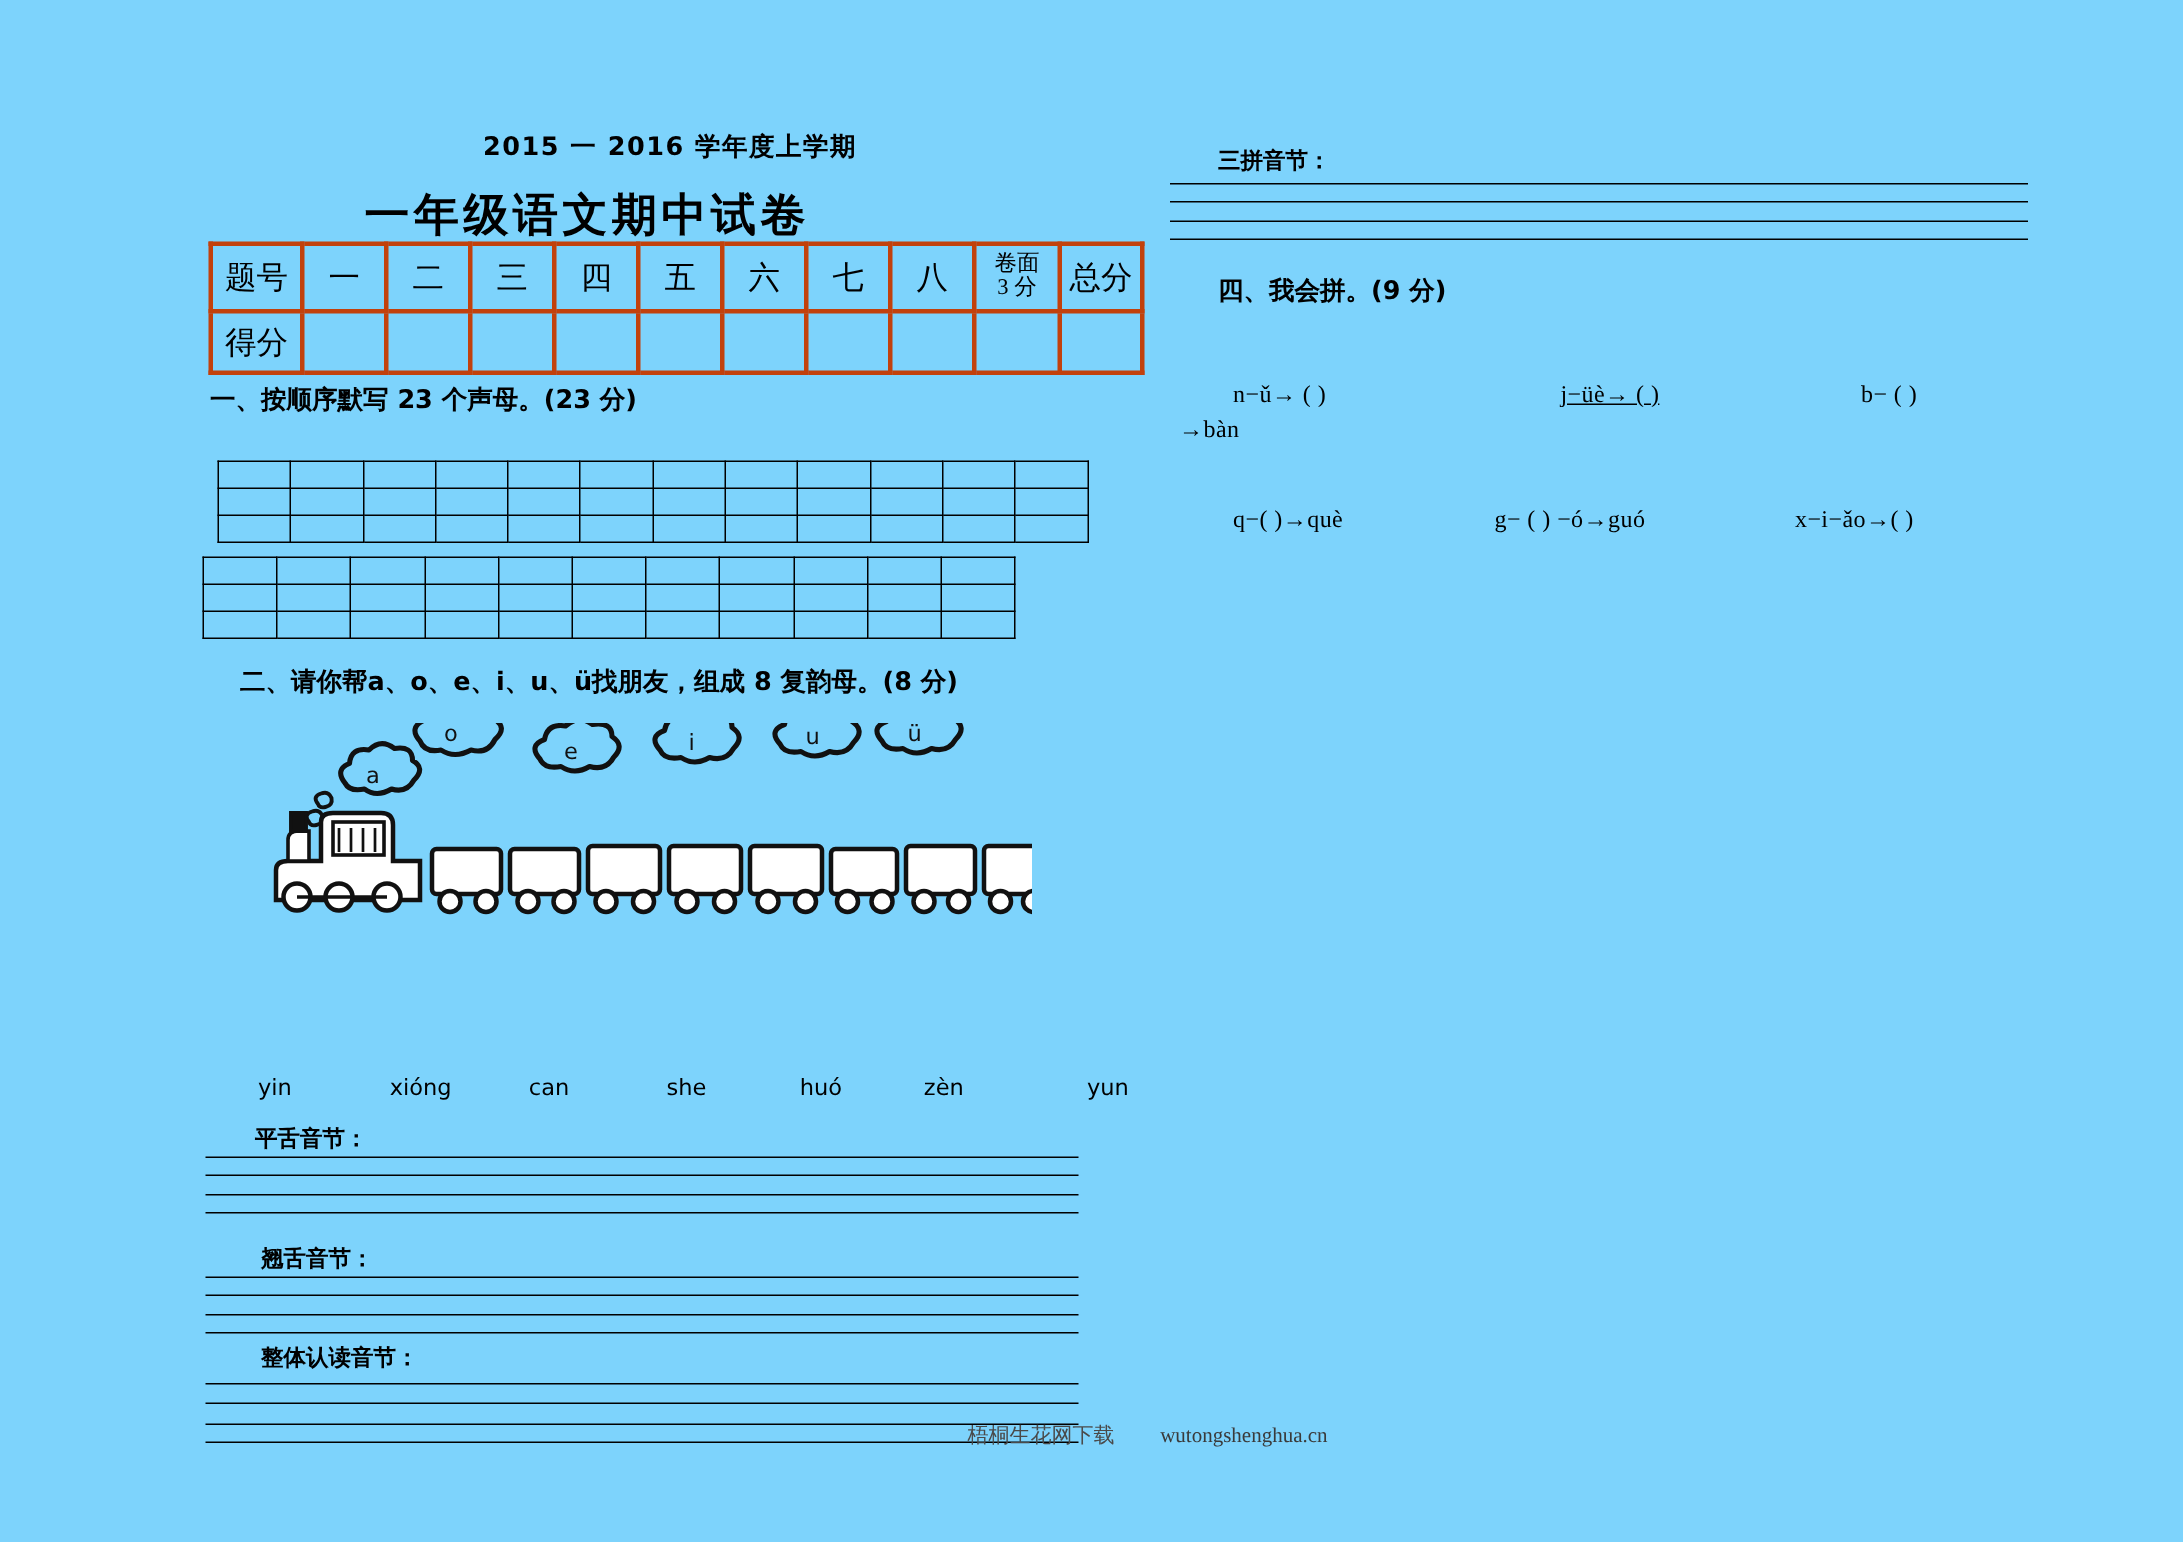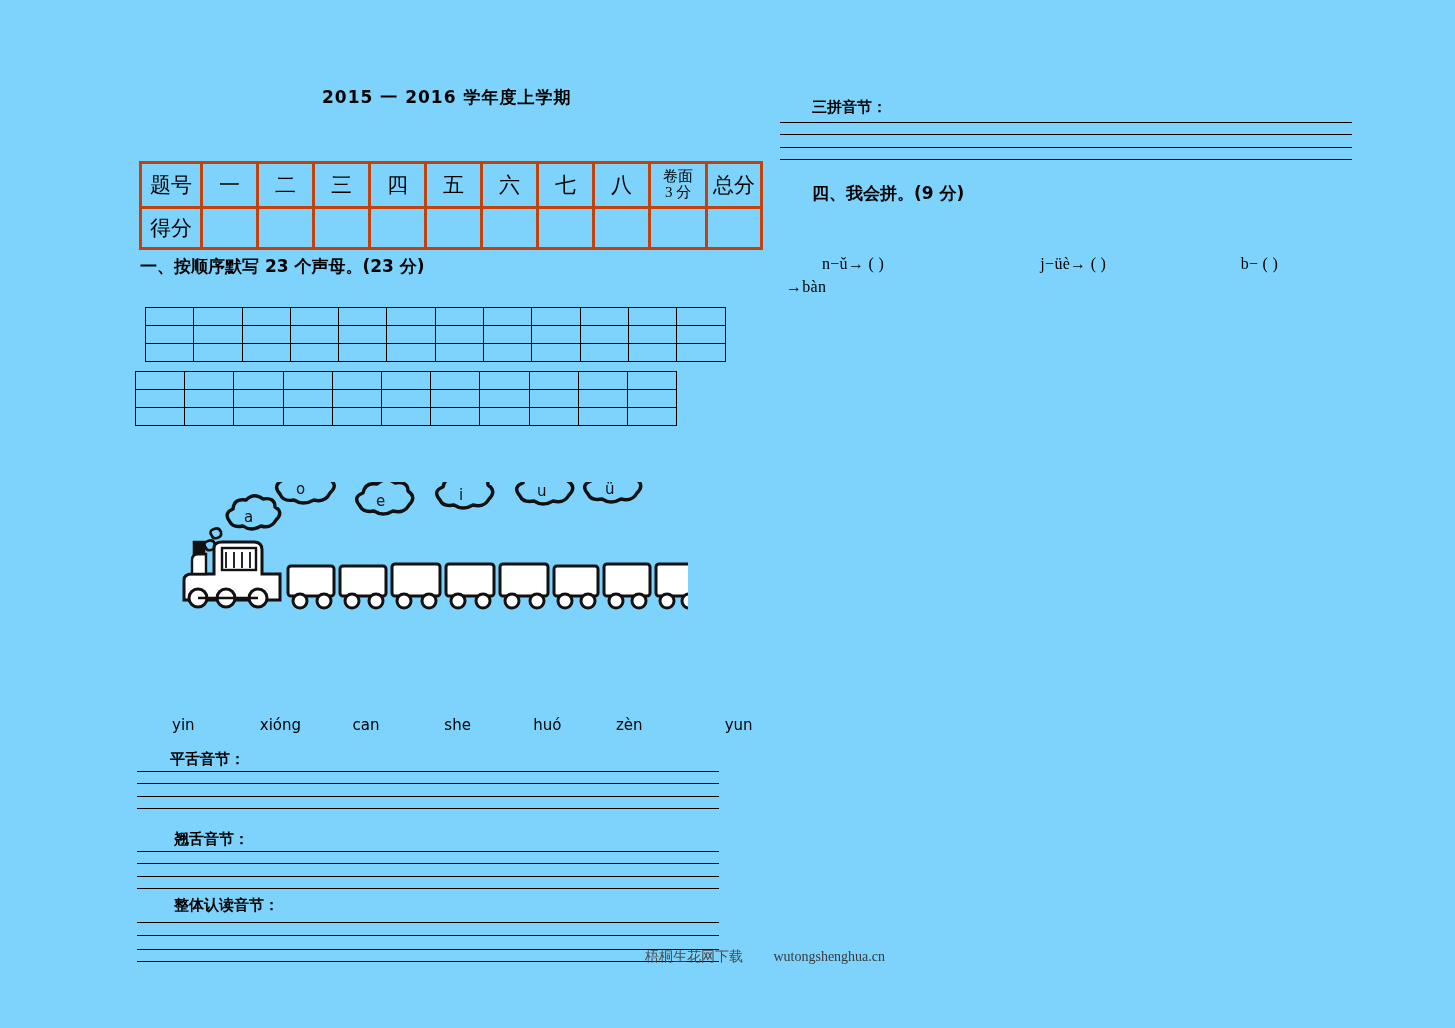--- a/index.html
+++ b/index.html
@@ -131,20 +131,21 @@
     margin-left: 26px;
     color: #3a3a3a;
   }
 </style>
 </head>
 <body>
 
 <div class="page">
 
   <div class="abs" id="school-year">2015 一 2016 学年度上学期</div>
+  <div class="abs" id="paper-title">一年级语文期中试卷</div>
 
   <table class="abs" id="score-table">
     <tbody>
         <tr class="head-row">
       <td class="label-col">题号</td>
       <td class="num-col">一</td>
       <td class="num-col">二</td>
       <td class="num-col">三</td>
       <td class="num-col">四</td>
       <td class="num-col">五</td>
@@ -259,20 +260,21 @@
           <td></td>
       <td></td>
           <td></td>
       <td></td>
           <td></td>
       <td></td>
     </tr>
   </tbody>
     </table>
 
+  <div class="abs sec-head" id="sec2-head">二、请你帮a、o、e、i、u、ü找朋友，组成 8 复韵母。(8 分)</div>
 
   <div class="abs" id="train-illo">
     <svg width="520" height="128" viewBox="0 0 520 128" xmlns="http://www.w3.org/2000/svg">
       <g fill="none" stroke="#111" stroke-width="3" stroke-linejoin="round">
 
         <path d="M62 40 q-7 -9 3 -13 q1 -11 13 -9 q8 -8 17 -1 q12 -2 12 8 q9 5 1 13 q-5 9 -15 6 q-10 6 -18 0 q-10 2 -13 -4 z" stroke-width="3.4"></path>
         <path d="M112 12 q-8 -9 3 -14 q2 -11 14 -9 q9 -8 19 -1 q13 -2 13 9 q10 6 1 14 q-5 10 -16 7 q-11 6 -20 0 q-11 2 -14 -6 z" stroke-width="3.4"></path>
         <path d="M192 24 q-8 -9 3 -13 q2 -11 14 -9 q9 -8 18 -1 q13 -2 13 8 q9 6 1 14 q-5 9 -16 6 q-10 6 -19 0 q-11 2 -14 -5 z" stroke-width="3.4"></path>
         <path d="M272 18 q-8 -9 3 -13 q2 -11 14 -9 q9 -8 18 -1 q13 -2 13 8 q9 6 1 14 q-5 9 -16 6 q-10 6 -19 0 q-11 2 -14 -5 z" stroke-width="3.4"></path>
         <path d="M352 14 q-8 -9 3 -13 q2 -11 14 -9 q9 -8 18 -1 q13 -2 13 8 q9 6 1 14 q-5 9 -16 6 q-10 6 -19 0 q-11 2 -14 -5 z" stroke-width="3.4"></path>
@@ -389,26 +391,31 @@
     <div class="rule-line" style="margin-top:11px;"></div>
     <div class="rule-line" style="margin-top:12px;"></div>
     <div class="rule-line" style="margin-top:11px;"></div>
   </div>
 
   <div class="abs sec-head" id="sec4-head">四、我会拼。(9 分)</div>
 
 
   <div class="abs px-row" style="left:822px; top:255px;">
     <span style="display:inline-block; width:214px;">n−ǔ→ (           )</span>
-    <span style="display:inline-block; width:196px;">j−üè→ (         )</span>
+    <span style="display:inline-block; width:196px;text-decoration:underline;">j−üè→ (         )</span>
     <span style="display:inline-block;">b− (       )</span>
   </div>
 
   <div class="abs px-row" style="left:786px; top:278px;">→bàn</div>
 
+  <div class="abs px-row" style="left:822px; top:338px;">
+    <span style="display:inline-block; width:170px;">q−(        )→què</span>
+    <span style="display:inline-block; width:196px;">g− (        ) −ó→guó</span>
+    <span style="display:inline-block;">x−i−ǎo→(           )</span>
+  </div>
 
 
   <div class="abs" id="footer-wm">
     <span>梧桐生花网下载</span>
     <span class="site">wutongshenghua.cn</span>
   </div>
 
 </div>
 
 </body></html>

